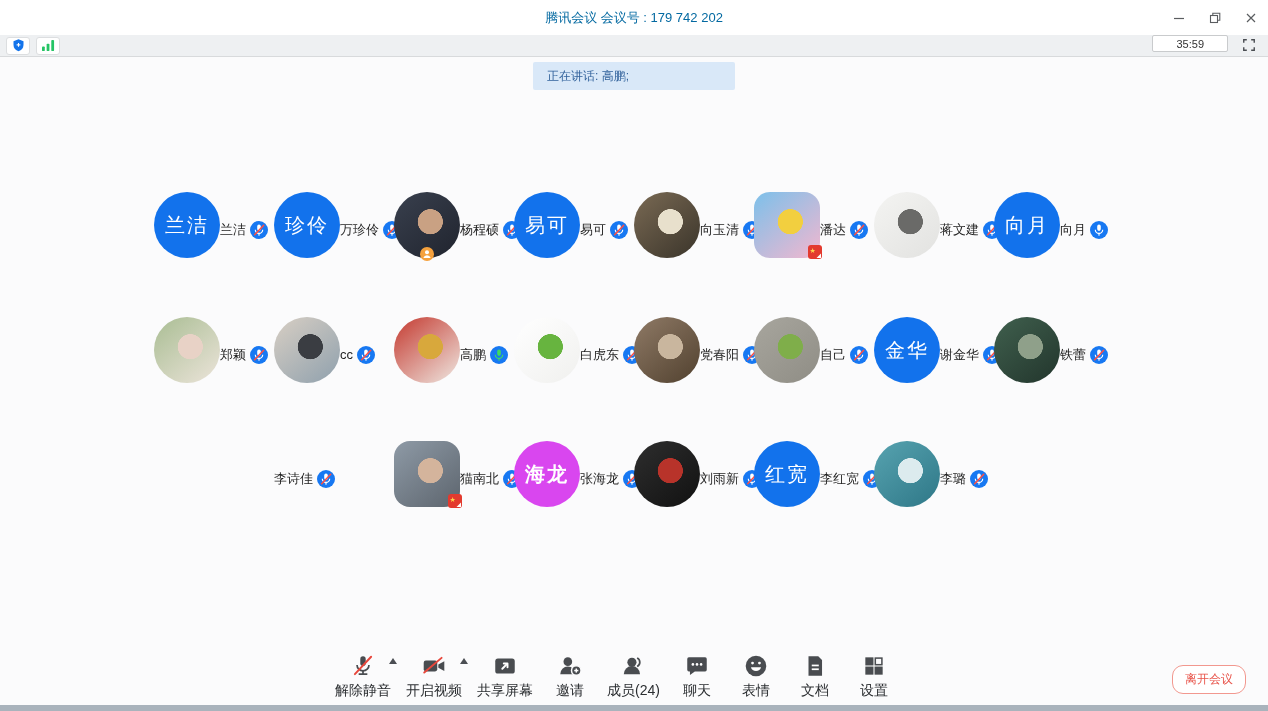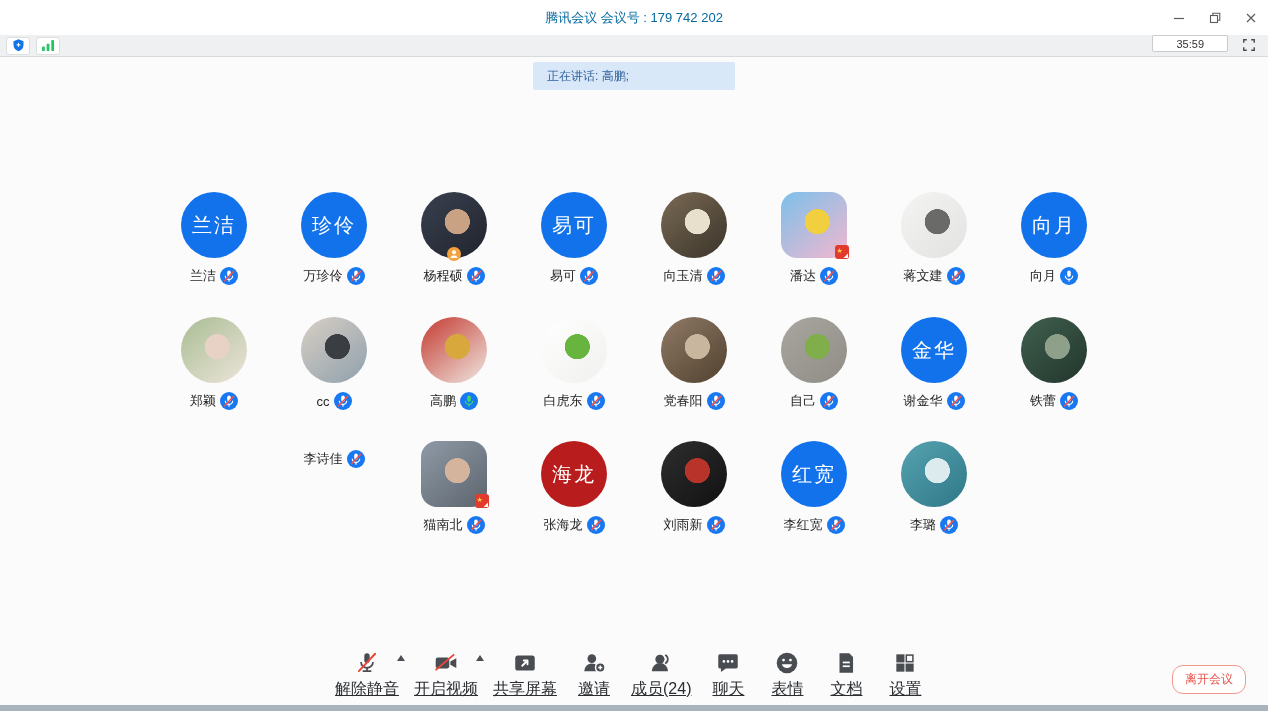--- a/index.html
+++ b/index.html
@@ -24,21 +24,21 @@
   .timer-box{ position:absolute; right:40px; top:0; height:17px; padding:0 23px; background:#fff;
     border:1px solid #c9cbcd; border-radius:2px; font-size:11px; color:#333; display:flex; align-items:center; }
   .fs-btn{ position:absolute; right:12px; top:3px; cursor:pointer; }
   
   .banner{ position:absolute; top:62px; left:50%; transform:translateX(-50%); width:202px; height:28px;
     background:#d9e8f8; border-radius:2px; display:flex; align-items:center; padding-left:14px;
     font-size:12px; color:#33639c; }
   
   .prow{ position:absolute; left:0; right:0; display:flex; justify-content:center; }
   .prow[data-row="0"]{ top:192px; } .prow[data-row="1"]{ top:317px; } .prow[data-row="2"]{ top:441px; }
-  .tile{ width:120px; display:flex; flex-direction:column; align-items:center; cursor:pointer;text-align:center; }
+  .tile{ width:120px; display:flex; align-items:center; cursor:pointer;text-align:center; }
   .avatar{ width:66px; height:66px; border-radius:50%; position:relative;
     display:flex; align-items:center; justify-content:center; flex-shrink:0; }
   .avatar.rounded{ border-radius:16px; }
   .avatar-text{ color:#fff; font-size:20px; letter-spacing:2px; white-space:nowrap; }
   .badge{ position:absolute; width:14px; height:14px; }
   .badge--host{ bottom:-3px; left:50%; transform:translateX(-50%); }
   .badge--flag{ bottom:-1px; right:-2px; }
   .label-row{ margin-top:9px; display:flex; align-items:center; gap:4px; height:18px; }
   .pname{ font-size:13px; color:#1f1f1f; white-space:nowrap; }
   .mic{ width:18px; height:18px; flex-shrink:0; }
@@ -47,21 +47,21 @@
   .micglyph path{ stroke:#fff; stroke-width:1.3; fill:none; }
   .micglyph line{ stroke:#fff; stroke-width:1.3; stroke-linecap:round; }
   .mic .slash{ stroke:#ff4d42; stroke-width:1.7; stroke-linecap:round; display:none; }
   .mic--muted .slash{ display:block; }
   .mic--speaking .micglyph rect{ fill:#3fdc5c; }
   .mic--speaking .micglyph path, .mic--speaking .micglyph line{ stroke:#3fdc5c; }
   
   .toolgroup{ position:absolute; left:335px; bottom:11px; display:flex; align-items:flex-end; gap:15px; }
   .tb-item{ display:flex; flex-direction:column; align-items:center; min-width:44px; position:relative; cursor:pointer; }
   .tb-icon{ height:26px; display:flex; align-items:flex-end; justify-content:center; }
-  .tb-label{ font-size:16px; color:#2b2e31; margin-top:3px; white-space:nowrap;text-decoration:underline; }
+  .tb-label{ font-size:14px; color:#2b2e31; margin-top:3px; white-space:nowrap; }
   .caret{ position:absolute; top:5px; right:-6px; width:0; height:0;
     border-left:4px solid transparent; border-right:4px solid transparent; border-bottom:6px solid #4b4e53; }
   .leave-btn{ position:absolute; right:22px; bottom:17px; padding:5px 12px; font-size:12px;
     color:#e8544a; background:#fff; border:1px solid #f2988f; border-radius:11px; cursor:pointer;
     font-family:Liberation Mono, monospace; }
   .bottom-strip{ position:absolute; bottom:0; left:0; right:0; height:6px; background:#a9b3bc; }
 </style>
 </head>
 <body>
 
@@ -501,21 +501,21 @@
             <path d="M5.9 9.6a4.1 4.1 0 0 0 8.2 0"></path>
             <line x1="10" y1="13.7" x2="10" y2="15.8"></line>
           </g>
           <line class="slash" x1="5.2" y1="15.2" x2="15.2" y2="4.8"></line>
         </svg>
       </span>
     </div>
   </div>
 
   <div class="tile">
-    <div class="avatar" style="background: #b91c1c;">
+    <div class="avatar" style="background: #d946ef; font-weight: bold;">
       <span class="avatar-text">海龙</span>
 
     </div>
     <div class="label-row">
       <span class="pname">张海龙</span>
       <span class="mic mic--muted">
         <svg viewBox="0 0 20 20">
           <circle cx="10" cy="10" r="10" fill="#1778f2"></circle>
           <g class="micglyph">
             <rect x="8" y="4" width="4" height="7" rx="2"></rect>

